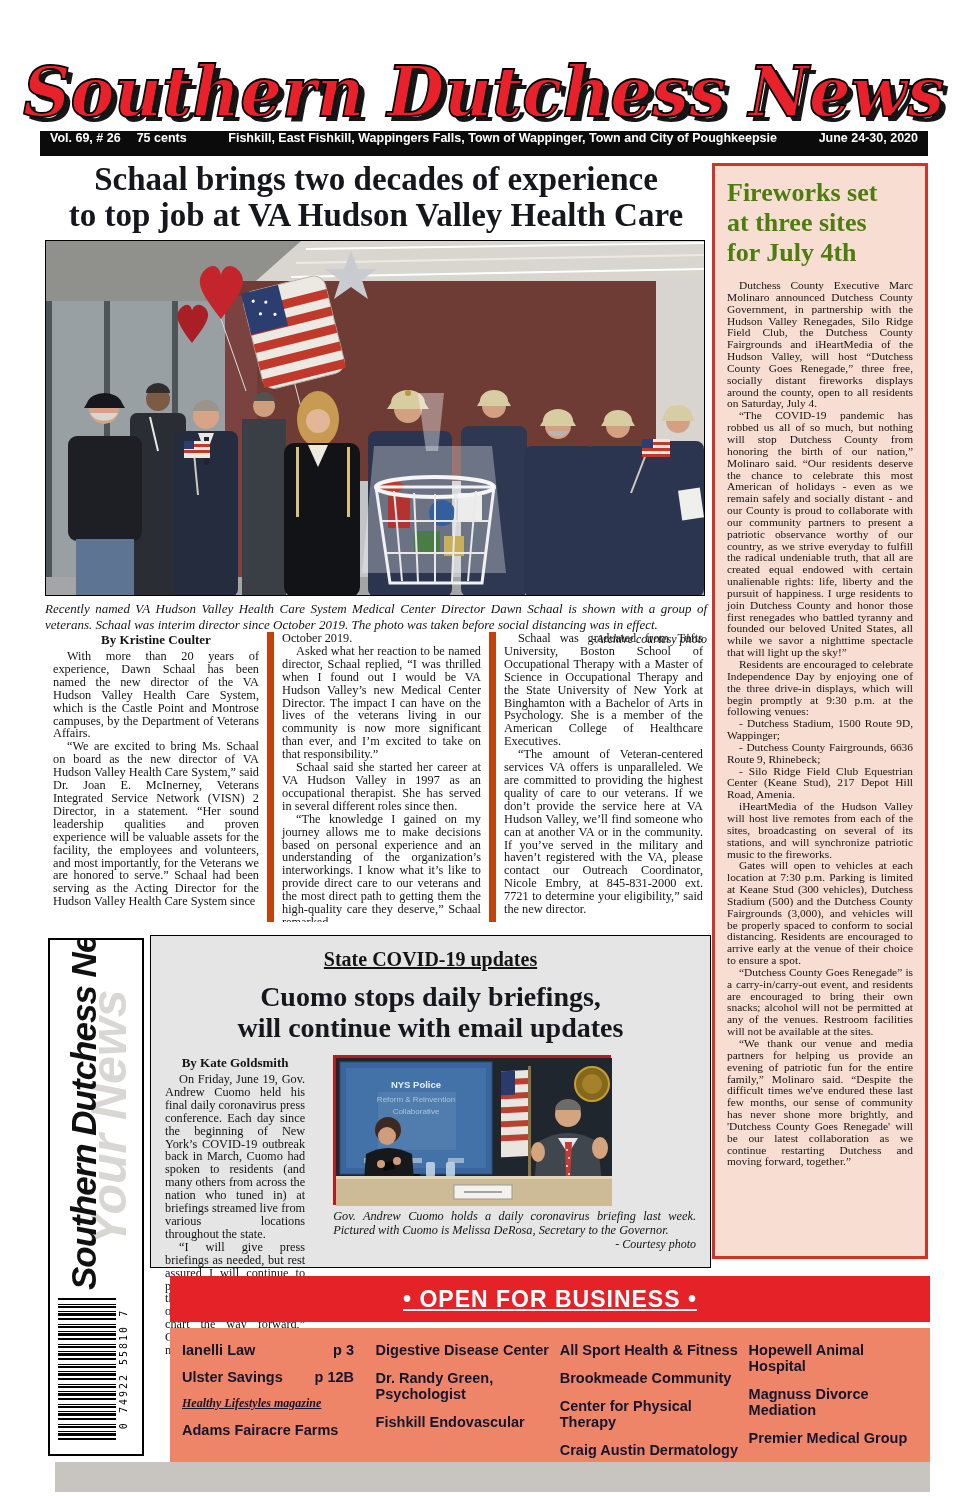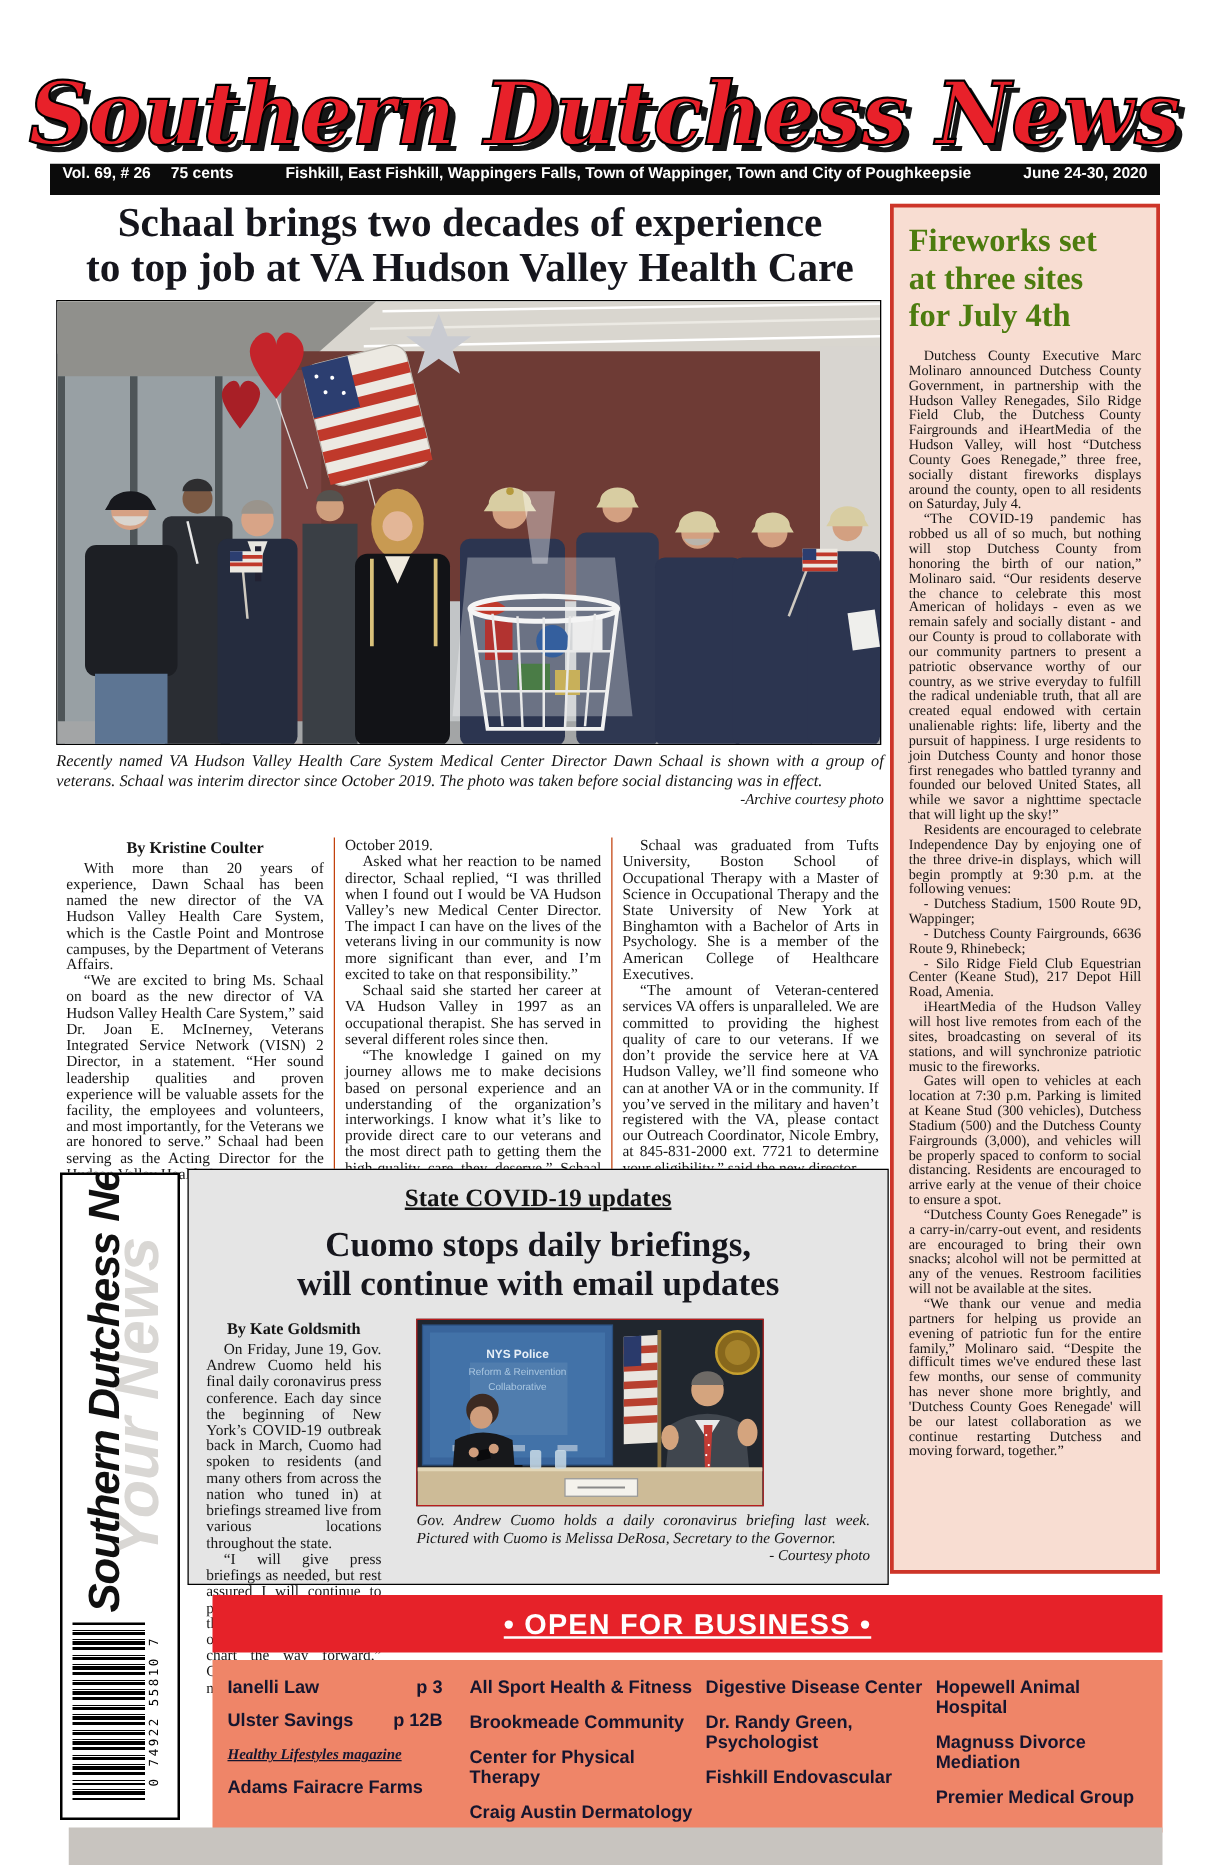--- a/index.html
+++ b/index.html
@@ -32,23 +32,23 @@
   
   #lead-photo{left:45px;top:240px;width:660px;height:356px;border:1px solid #000;background:#c2c5c7;}
   #lead-photo svg{display:block;}
 
   
   .caption{font-style:italic;font-size:13px;line-height:15.5px;text-align:justify;}
   .credit{font-style:italic;font-size:12px;text-align:right;}
   #lead-caption{left:45px;top:601px;width:662px;}
 
   
-  #lead-cols{left:45px;top:670px;width:666px;height:290px;display:flex;}
+  #lead-cols{left:45px;top:632px;width:666px;height:290px;display:flex;}
   .col{width:222px;padding:0 8px;overflow:hidden;}
-  .col+.col{border-left:1px solid #c2410c;}
+  .col+.col{border-left:7px solid #c2410c;}
   .byline{text-align:center;font-weight:bold;font-size:13px;margin-bottom:2px;}
   .body-copy p{font-size:12.3px;line-height:12.9px;text-align:justify;text-indent:14px;margin:0;}
   #col2 p:first-of-type{text-indent:0;}
   .continued{font-family:"Liberation Sans",sans-serif;font-style:italic;font-size:12.5px;
     text-align:right;margin-top:14px;}
 
   
   #sidebar{left:712px;top:163px;width:216px;height:1096px;background:var(--pink);
     border:3px solid var(--pink-border);padding:12px 12px 8px;overflow:hidden;}
   #sidebar h2{font-size:26px;line-height:30px;font-weight:bold;white-space:pre-line;
@@ -72,21 +72,21 @@
 
   
   #covid-box{left:150px;top:935px;width:561px;height:333px;border:1.5px solid #000;
     background:#e5e5e5;padding:12px 14px 8px;}
   #covid-kicker{text-align:center;font-weight:bold;font-size:20px;text-decoration:underline;margin-bottom:10px;}
   #covid-headline{text-align:center;font-weight:bold;font-size:28px;line-height:31px;
     white-space:pre-line;margin-bottom:12px;color:#16161d;}
   #covid-flex{display:flex;gap:28px;}
   #covid-text{width:256px;}
   #covid-text .continued{margin-top:34px;}
-  #covid-photo{width:278px;height:150px;border:1px solid #b91c1c;background:#20262e;}
+  #covid-photo{width:278px;height:150px;border:3px solid #b91c1c;background:#20262e;}
   #covid-photo svg{display:block;}
   #covid-caption{margin-top:4px;font-size:12.3px;line-height:14px;}
 
   
   #ofb{left:170px;top:1276px;width:760px;}
   #ofb-band{height:46px;background:var(--band-red);display:flex;align-items:center;justify-content:center;}
   #ofb-band span{color:#fff;font-family:"Liberation Sans",sans-serif;font-weight:bold;
     font-size:23px;letter-spacing:1px;text-decoration:underline;}
   #ofb-panel{margin-top:6px;height:138px;background:var(--salmon);display:flex;
     padding:14px 12px 0;gap:8px;}
@@ -400,34 +400,34 @@
         <div class="item">
           <span class="biz-name">Healthy Lifestyles magazine</span>
           <span class="biz-page"></span>
         </div>
 
         <div class="item">
           <span class="biz-name">Adams Fairacre Farms</span>
           <span class="biz-page"></span>
         </div>
       </div>
+    <div class="ofb-col" id="ofb-col3">
+
+    <div class="item">Digestive Disease Center</div>
+        <div class="item">Dr. Randy Green,
+Psychologist</div>
+        <div class="item">Fishkill Endovascular</div>
+      </div>
     <div class="ofb-col" id="ofb-col2">
 
     <div class="item">All Sport Health &amp; Fitness</div>
         <div class="item">Brookmeade Community</div>
         <div class="item">Center for Physical Therapy</div>
         <div class="item">Craig Austin Dermatology</div>
       </div>
-    <div class="ofb-col" id="ofb-col3">
-
-    <div class="item">Digestive Disease Center</div>
-        <div class="item">Dr. Randy Green,
-Psychologist</div>
-        <div class="item">Fishkill Endovascular</div>
-      </div>
     <div class="ofb-col" id="ofb-col4">
 
     <div class="item">Hopewell Animal Hospital</div>
         <div class="item">Magnuss Divorce Mediation</div>
         <div class="item">Premier Medical Group</div>
       </div>
   </div>
 </div>
 
 <div class="abs" id="bottom-bar"></div>

